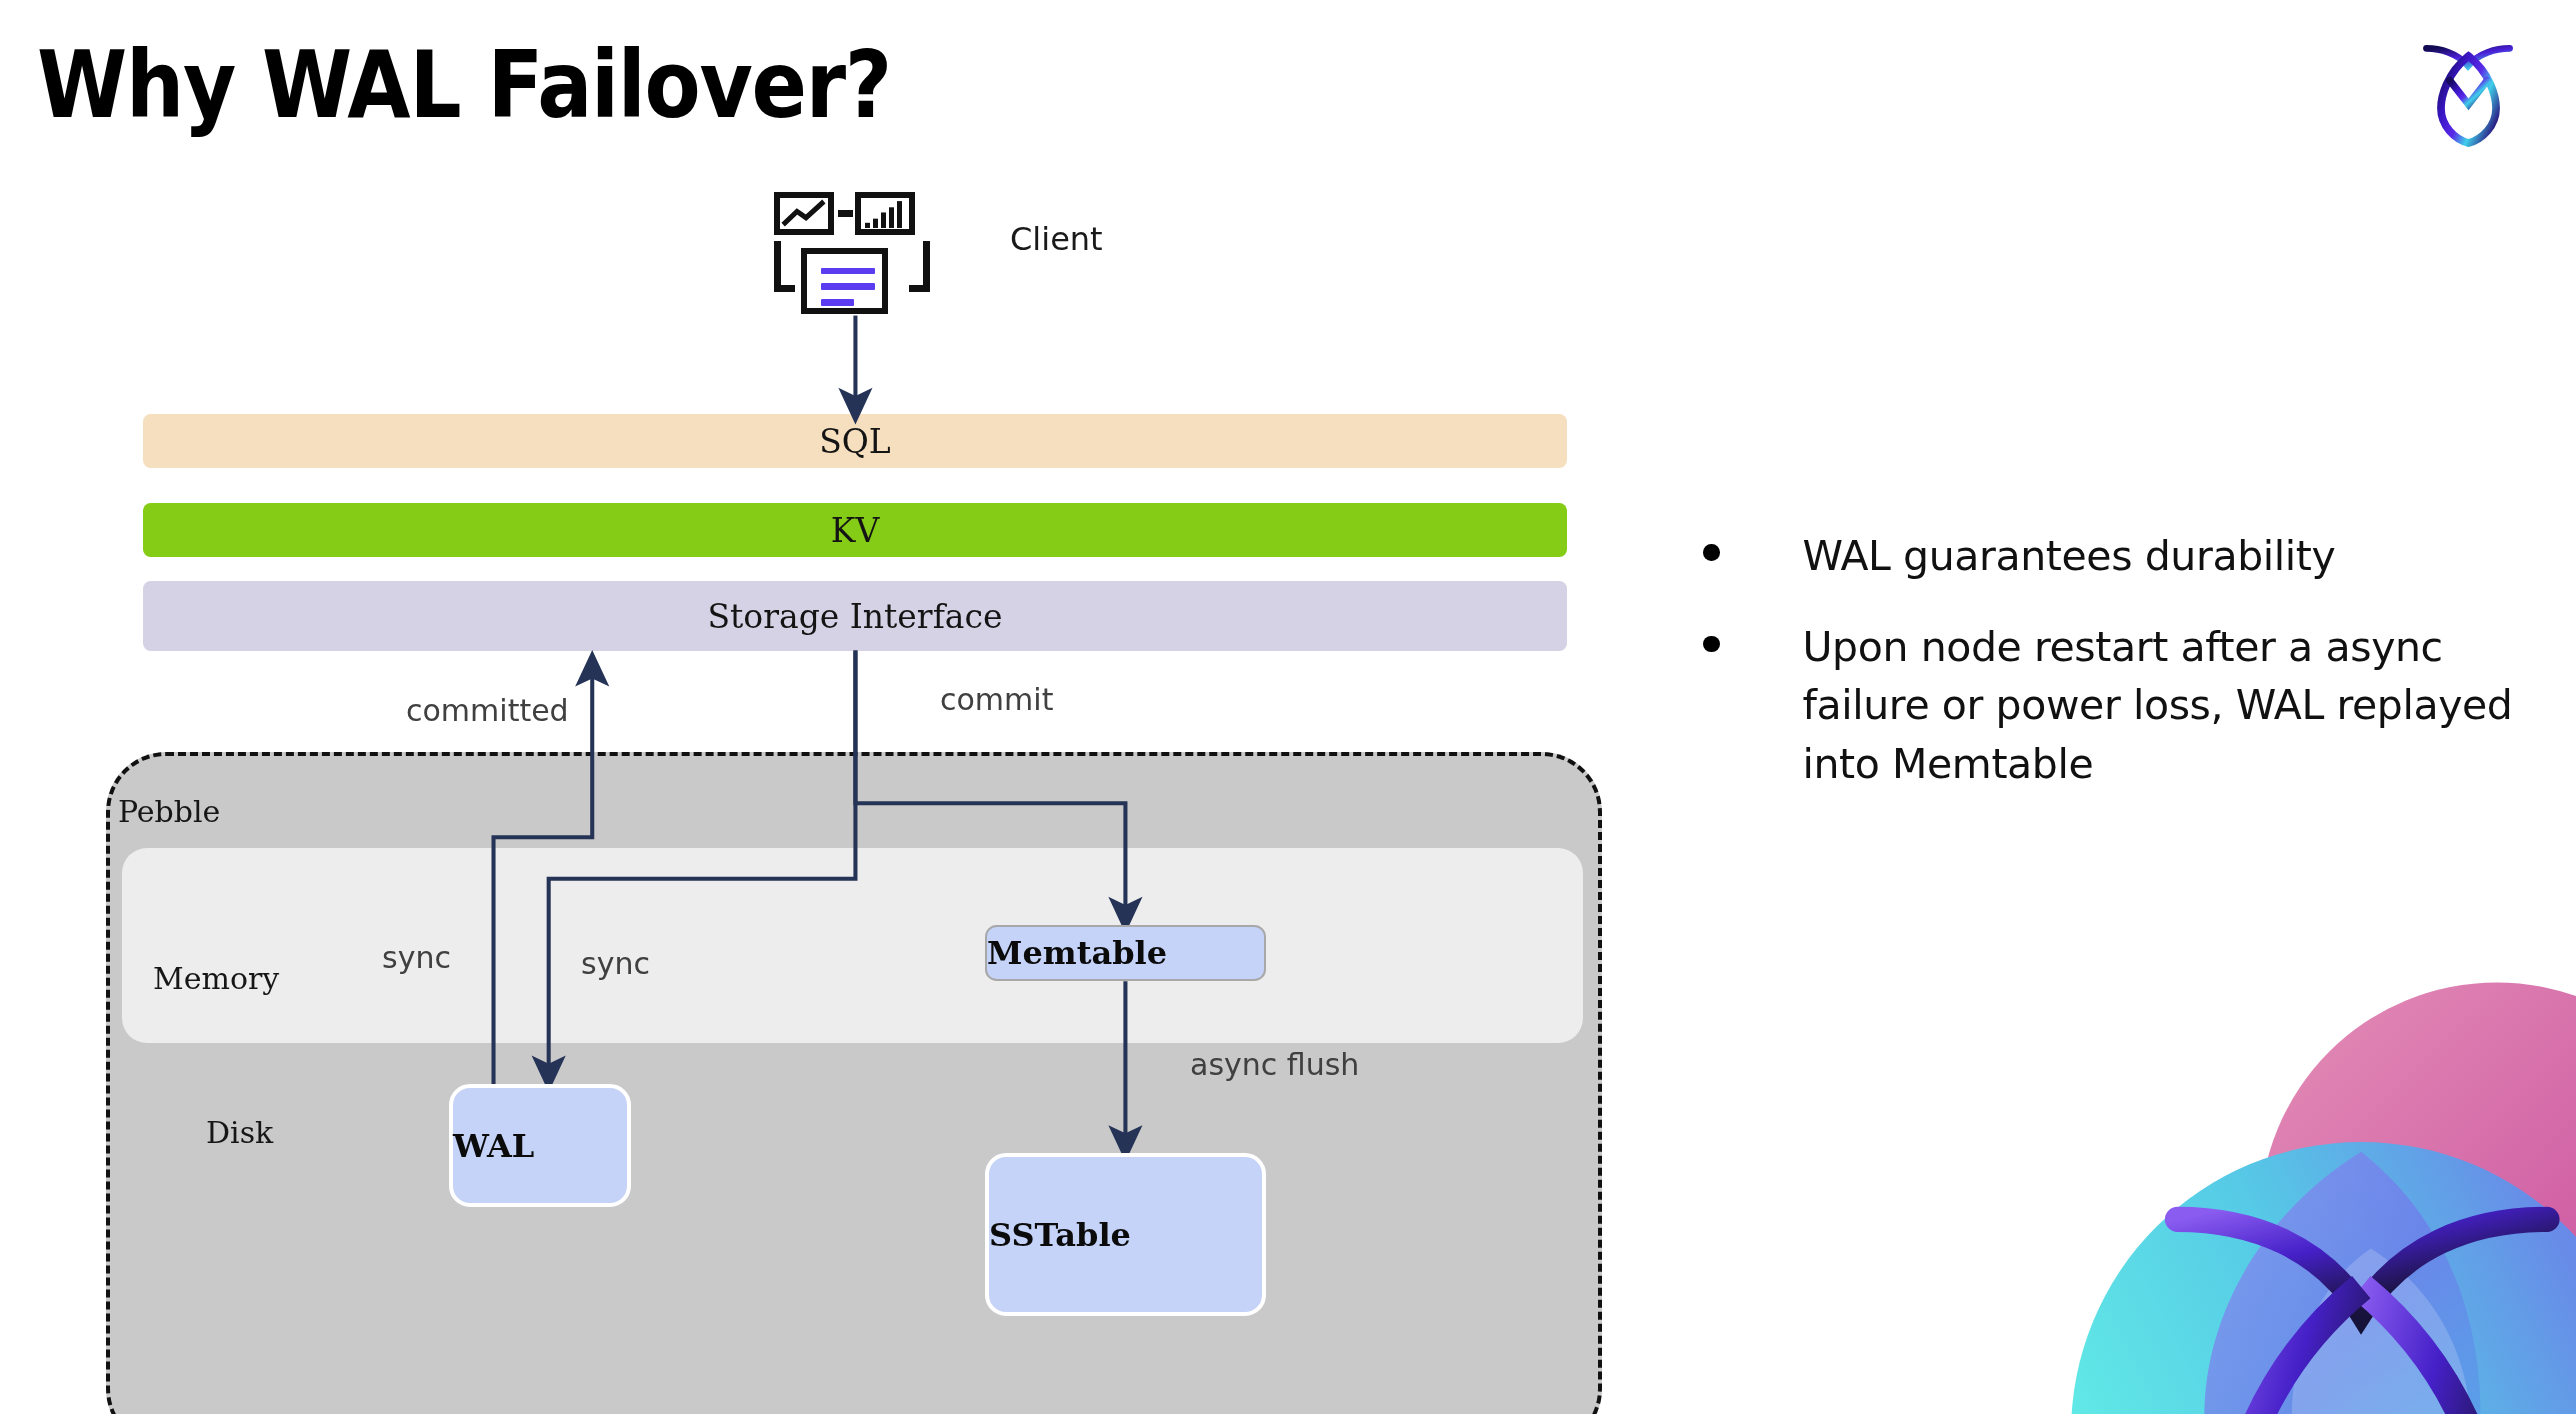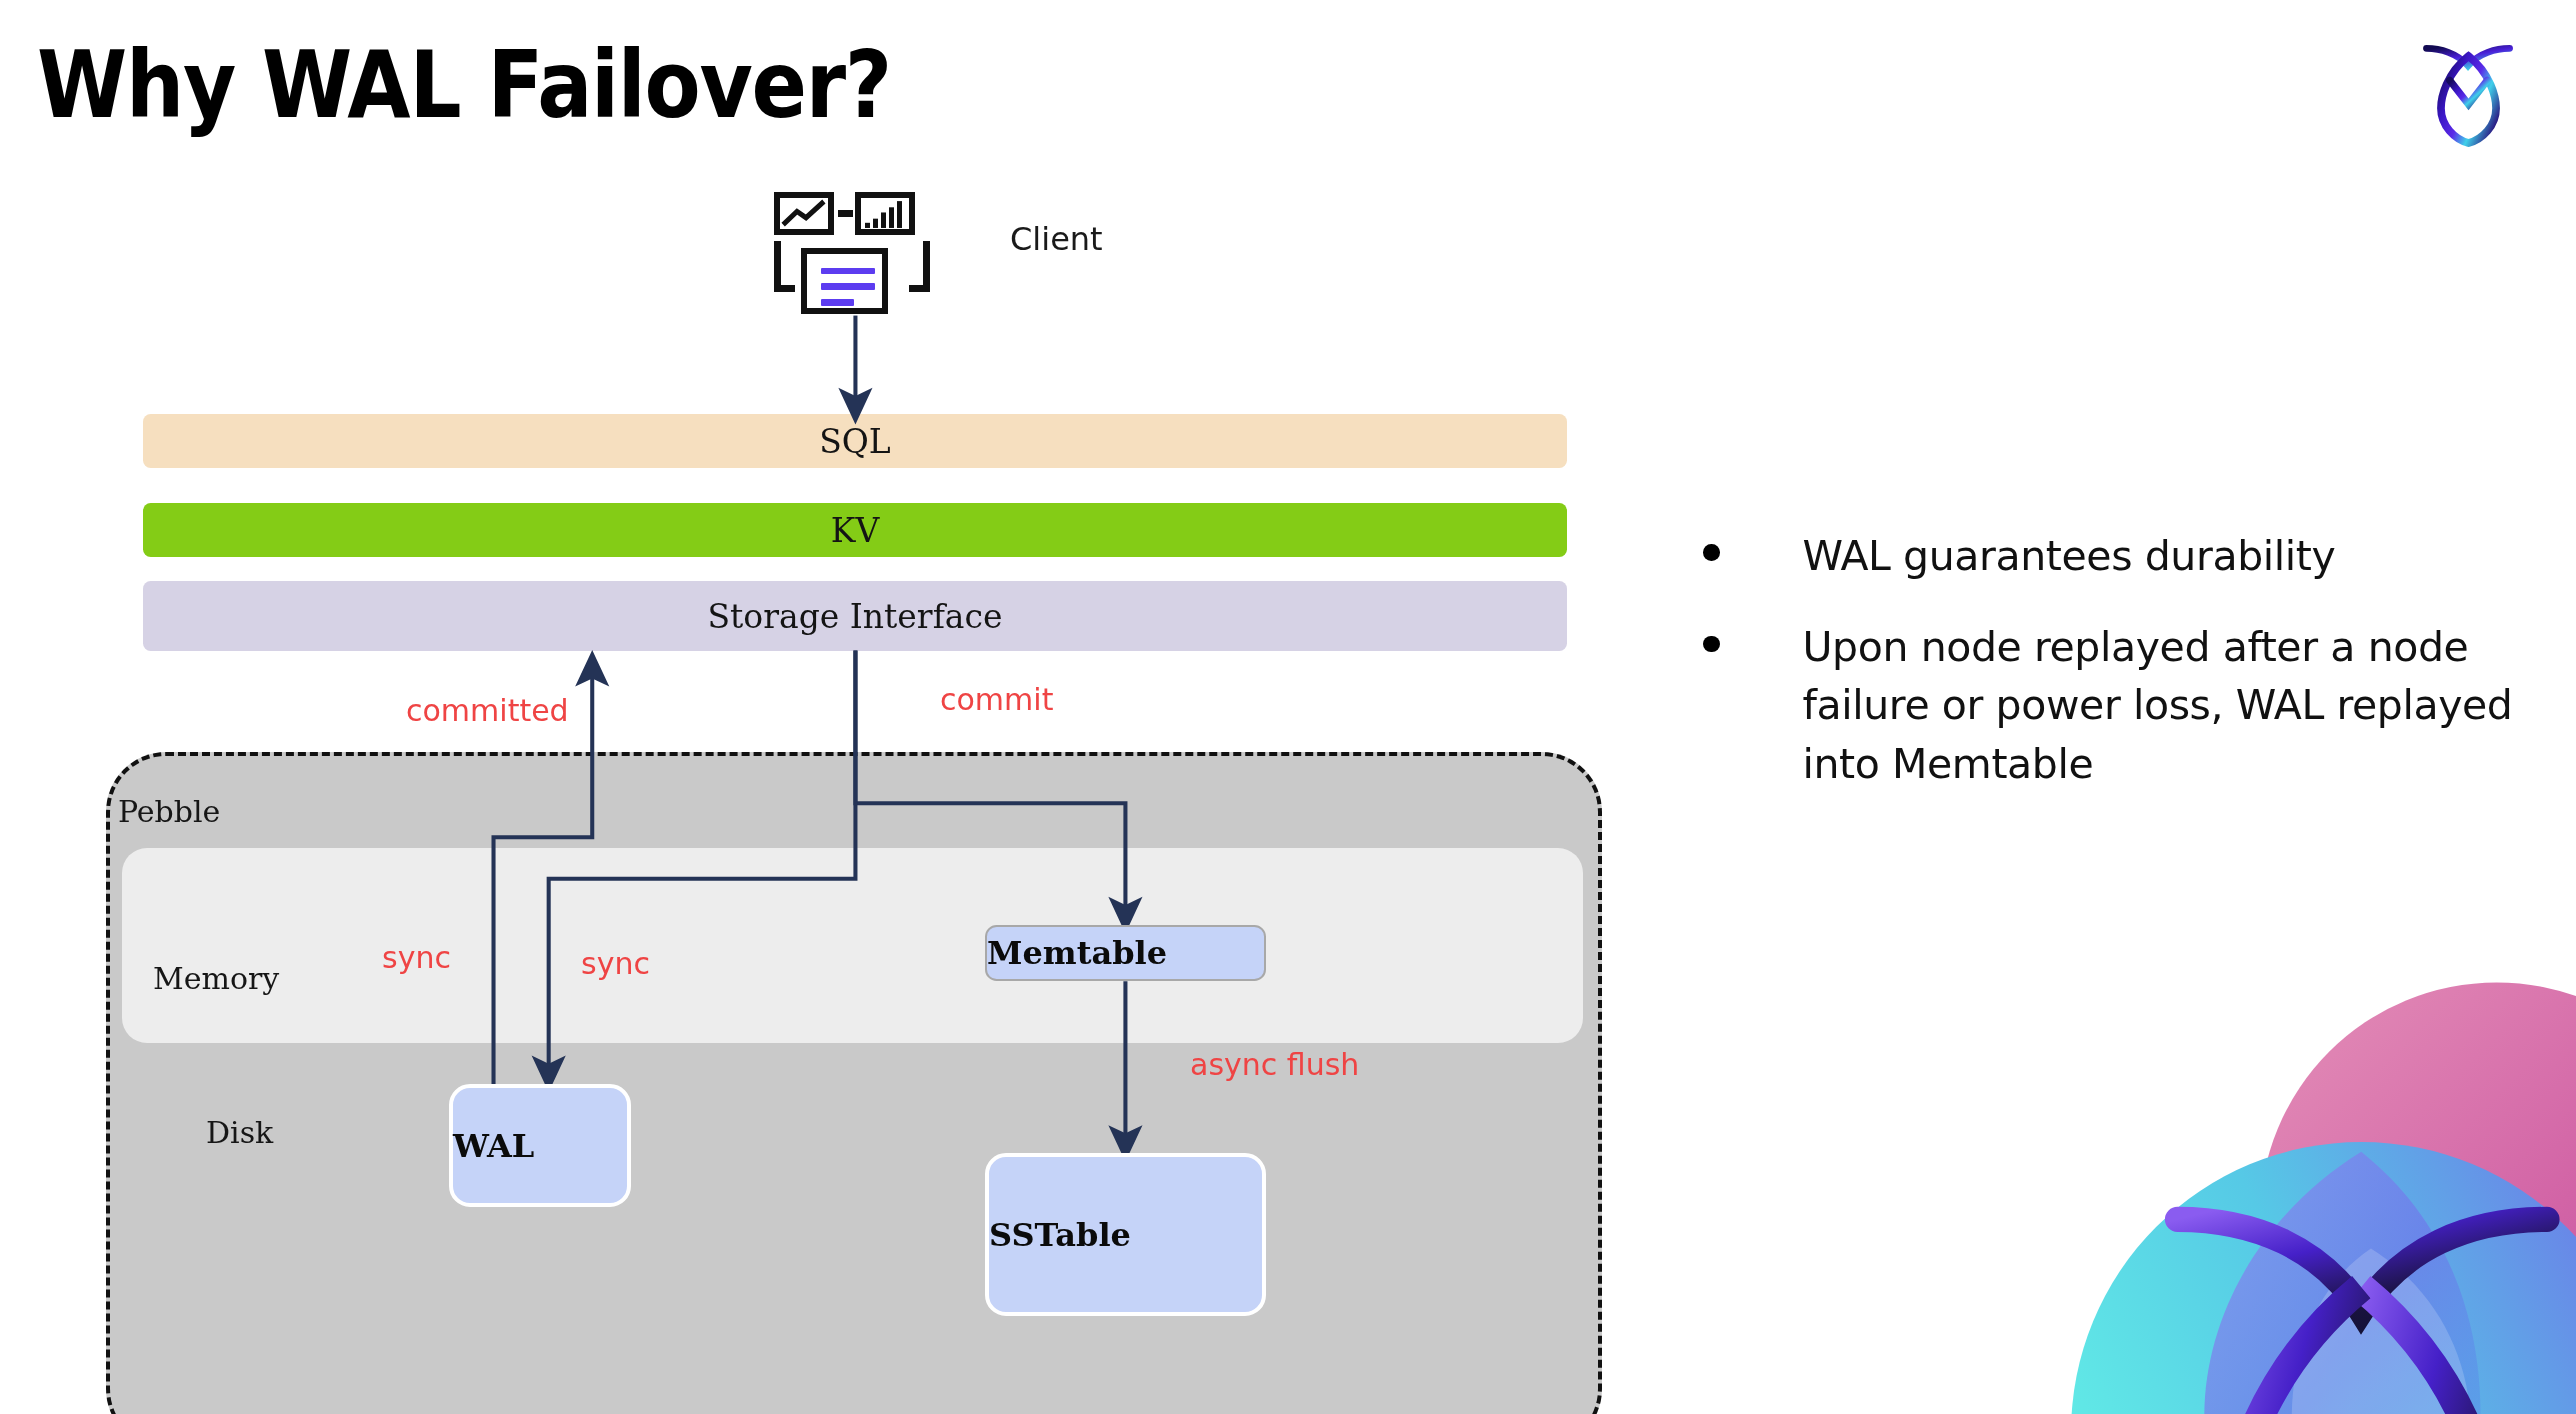--- a/index.html
+++ b/index.html
@@ -194,21 +194,21 @@
     left: 0; top: 0;
     width: 2576px; height: 1415px;
     pointer-events: none;
   }
 
   
   .edge-label {
     position: absolute;
     font-family: "DejaVu Sans", sans-serif;
     font-size: 30px;
-    color: #ef4444;
+    color: #404040;
     white-space: nowrap;
   }
   .el-committed   { left: 406px;  top: 693px; }
   .el-commit      { left: 908px;  top: 682px; margin-left: 32px; }
   .el-sync-1      { left: 382px;  top: 940px; }
   .el-sync-2      { left: 581px;  top: 946px; }
   .el-async-flush { left: 1190px; top: 1047px; }
 
   
   .bullets {
@@ -362,21 +362,21 @@
   <div class="edge-label el-sync-2">sync</div>
   <div class="edge-label el-async-flush">async flush</div>
 
   <div class="bullets">
     <div class="bullet-row">
       <div class="bullet-dot"></div>
       <div class="bullet-text">WAL guarantees durability</div>
     </div>
     <div class="bullet-row">
       <div class="bullet-dot"></div>
-      <div class="bullet-text">Upon node replayed after a node failure or power loss, WAL replayed into Memtable</div>
+      <div class="bullet-text">Upon node restart after a async failure or power loss, WAL replayed into Memtable</div>
     </div>
   </div>
 
   <div class="corner-deco">
     <svg viewBox="0 0 642 502" width="621" height="486">
       <defs>
         <linearGradient id="gPink" x1="0%" y1="0%" x2="100%" y2="100%">
           <stop offset="0%" stop-color="#E48FB8"></stop>
           <stop offset="55%" stop-color="#D264A6"></stop>
           <stop offset="100%" stop-color="#B94BA0"></stop>

